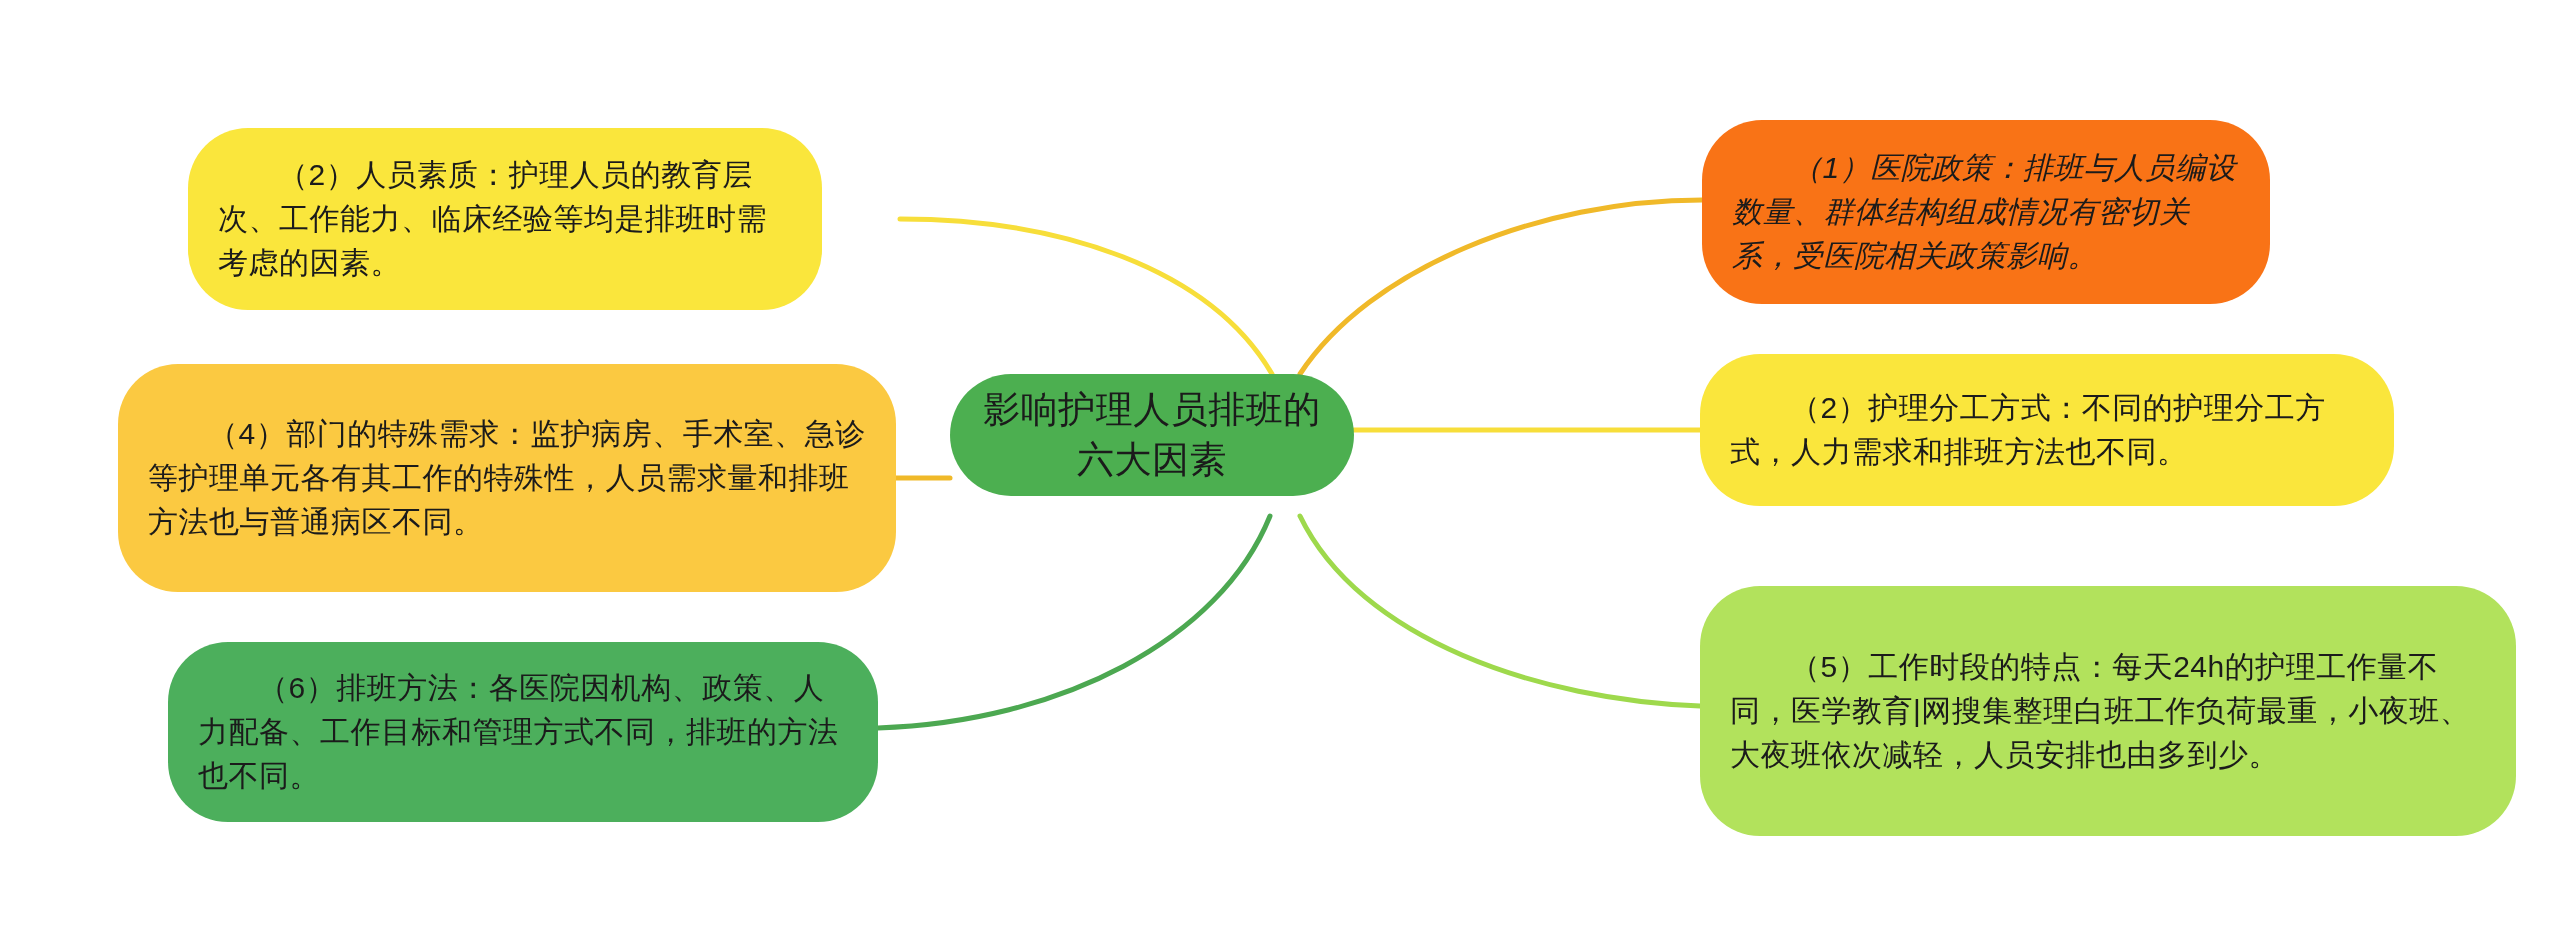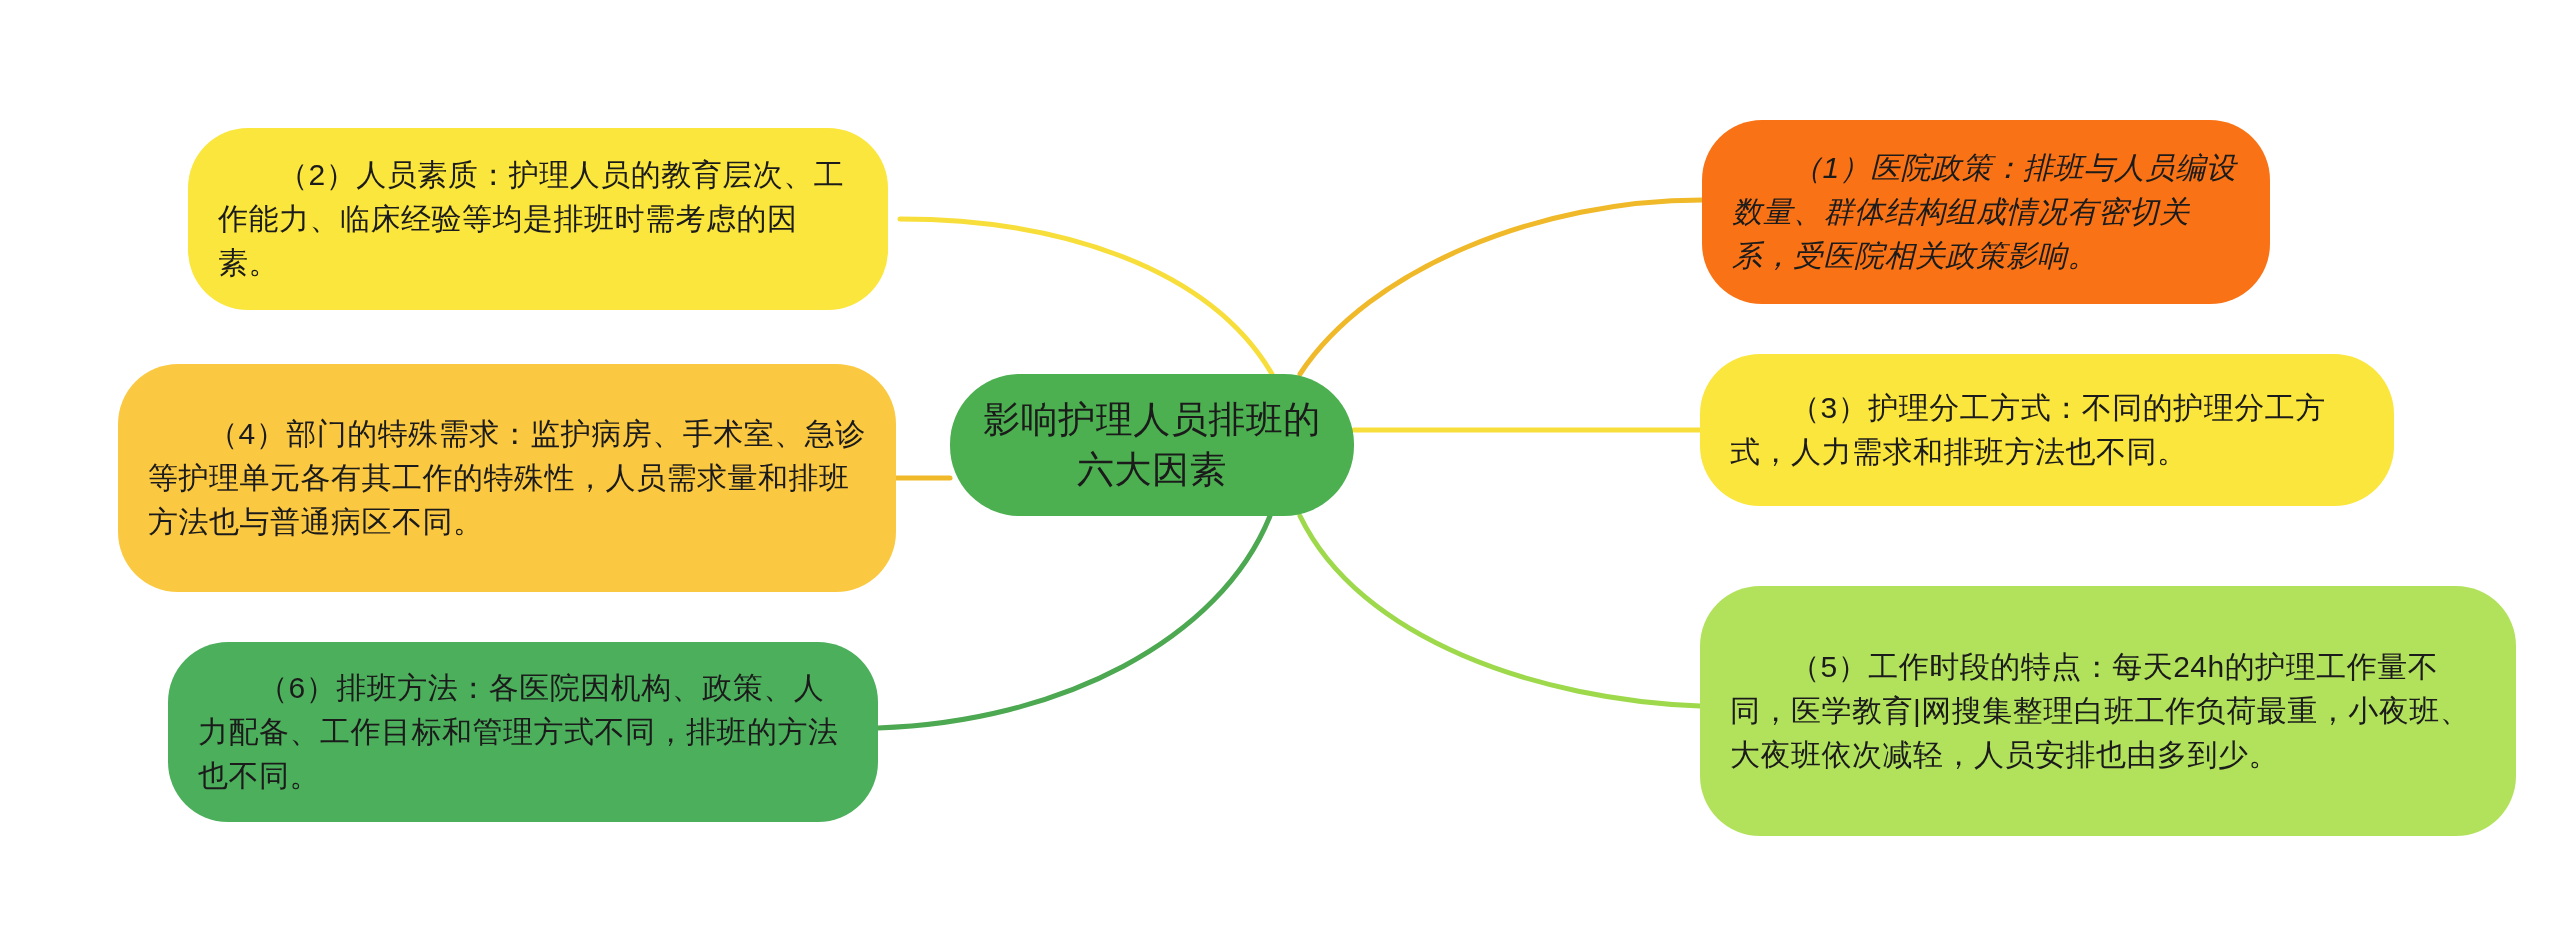--- a/index.html
+++ b/index.html
@@ -50,37 +50,37 @@
     text-indent: 2em;
     word-break: break-all;
     white-space: normal;
   }
 
   
   #node-center {
     left: 950px;
     top: 374px;
     width: 404px;
-    height: 142px;
+    height: 122px;
     border-radius: 70px;
     background: #4CAF50;
     justify-content: center;
   }
   #node-center .node-text {
     text-align: center;
     text-indent: 0;
     font-size: 37px;
     line-height: 1.36;
   }
 
   
   #node-2 {
     left: 188px;
     top: 128px;
-    width: 700px;
+    width: 634px;
     height: 182px;
     background: #FAE63C;
   }
   #node-4 {
     left: 118px;
     top: 364px;
     width: 778px;
     height: 228px;
     background: #FBC941;
   }
@@ -151,20 +151,20 @@
 
   <div class="node" id="node-6">
     <div class="node-text">（6）排班方法：各医院因机构、政策、人力配备、工作目标和管理方式不同，排班的方法也不同。</div>
   </div>
 
   <div class="node" id="node-1">
     <div class="node-text">（1）医院政策：排班与人员编设数量、群体结构组成情况有密切关系，受医院相关政策影响。</div>
   </div>
 
   <div class="node" id="node-3">
-    <div class="node-text">（3）护理分工方式：不同的护理分工方式，人力需求和排班方法也不同。</div>
+    <div class="node-text">（2）护理分工方式：不同的护理分工方式，人力需求和排班方法也不同。</div>
   </div>
 
   <div class="node" id="node-5">
     <div class="node-text">（5）工作时段的特点：每天24h的护理工作量不同，医学教育|网搜集整理白班工作负荷最重，小夜班、大夜班依次减轻，人员安排也由多到少。</div>
   </div>
 
 </div>
 
 </body></html>

